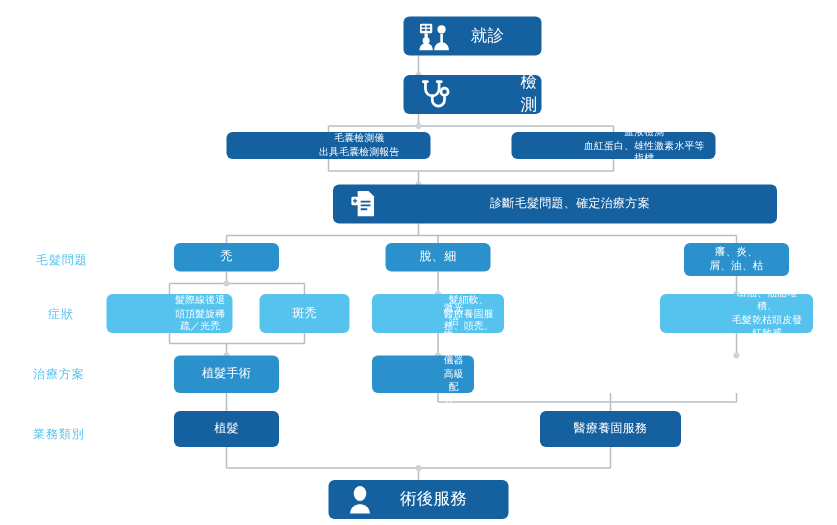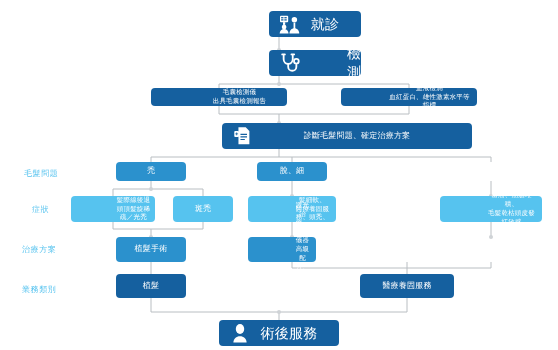--- a/index.html
+++ b/index.html
@@ -49,21 +49,21 @@
 
   
   .rowlabel {
     position: absolute;
     color: #56c3ef;
     font-size: 8px;
     letter-spacing: .6px;
     white-space: nowrap;
   }
 
-  .fs9  { font-size: 14px; }
+  .fs9  { font-size: 11px; }
   .fs8  { font-size: 8px; }
   .fs7  { font-size: 7px; }
   .fs65 { font-size: 6.5px; padding-left: 45px; }
 </style>
 </head>
 <body>
 
 <div id="stage">
 
   <svg id="wires" viewBox="0 0 558 350" width="558" height="350">
@@ -169,40 +169,44 @@
   <div class="node dark fs65" style="left:151px; top:88px; width:136px; height:18px;">
     <span class="txt">毛囊檢測儀
 出具毛囊檢測報告</span>
   </div>
 
   <div class="node dark fs65" style="left:341px; top:88px; width:136px; height:18px;">
     <span class="txt">血液檢測
 血紅蛋白、雄性激素水平等指標</span>
   </div>
 
-  <div class="node dark icon-node fs8" style="left:222px; top:123px; width:250px; height:26px;">
+  <div class="node dark icon-node fs8" style="left:222px; top:123px; width:296px; height:26px;">
     <span class="ico">
       <svg width="20" height="20" viewBox="0 0 22 22" fill="#ffffff">
         <path d="M6 1.5h8l4 4V20H6z" fill="#ffffff"></path>
         <path d="M8.2 8.6h7.2v1.3H8.2zM8.2 11.4h7.2v1.3H8.2zM8.2 14.2h4.8v1.3H8.2z" fill="#15609f"></path>
         <rect x="1.4" y="5.6" width="5.2" height="6.4" rx="1" fill="#ffffff"></rect>
         <path d="M3.6 7.2h.9v1.1h1.1v.9H4.5v1.1h-.9V9.2H2.5v-.9h1.1z" fill="#15609f"></path>
       </svg>
     </span>
     <span class="txt">診斷毛髮問題、確定治療方案</span>
   </div>
 
   <div class="node mid fs8" style="left:116px; top:162px; width:70px; height:19px;">
     <span class="txt">禿</span>
   </div>
 
   <div class="node mid fs8" style="left:257px; top:162px; width:70px; height:19px;">
     <span class="txt">脫、細</span>
   </div>
 
+  <div class="node mid fs7" style="left:456px; top:162px; width:70px; height:22px;">
+    <span class="txt">癢、炎、
+屑、油、枯</span>
+  </div>
 
   <div class="node light fs65" style="left:71px; top:196px; width:84px; height:26px;">
     <span class="txt">髮際線後退
 頭頂髮旋稀疏／光禿</span>
   </div>
 
   <div class="node light fs8" style="left:173px; top:196px; width:60px; height:26px;">
     <span class="txt">斑禿</span>
   </div>
 

